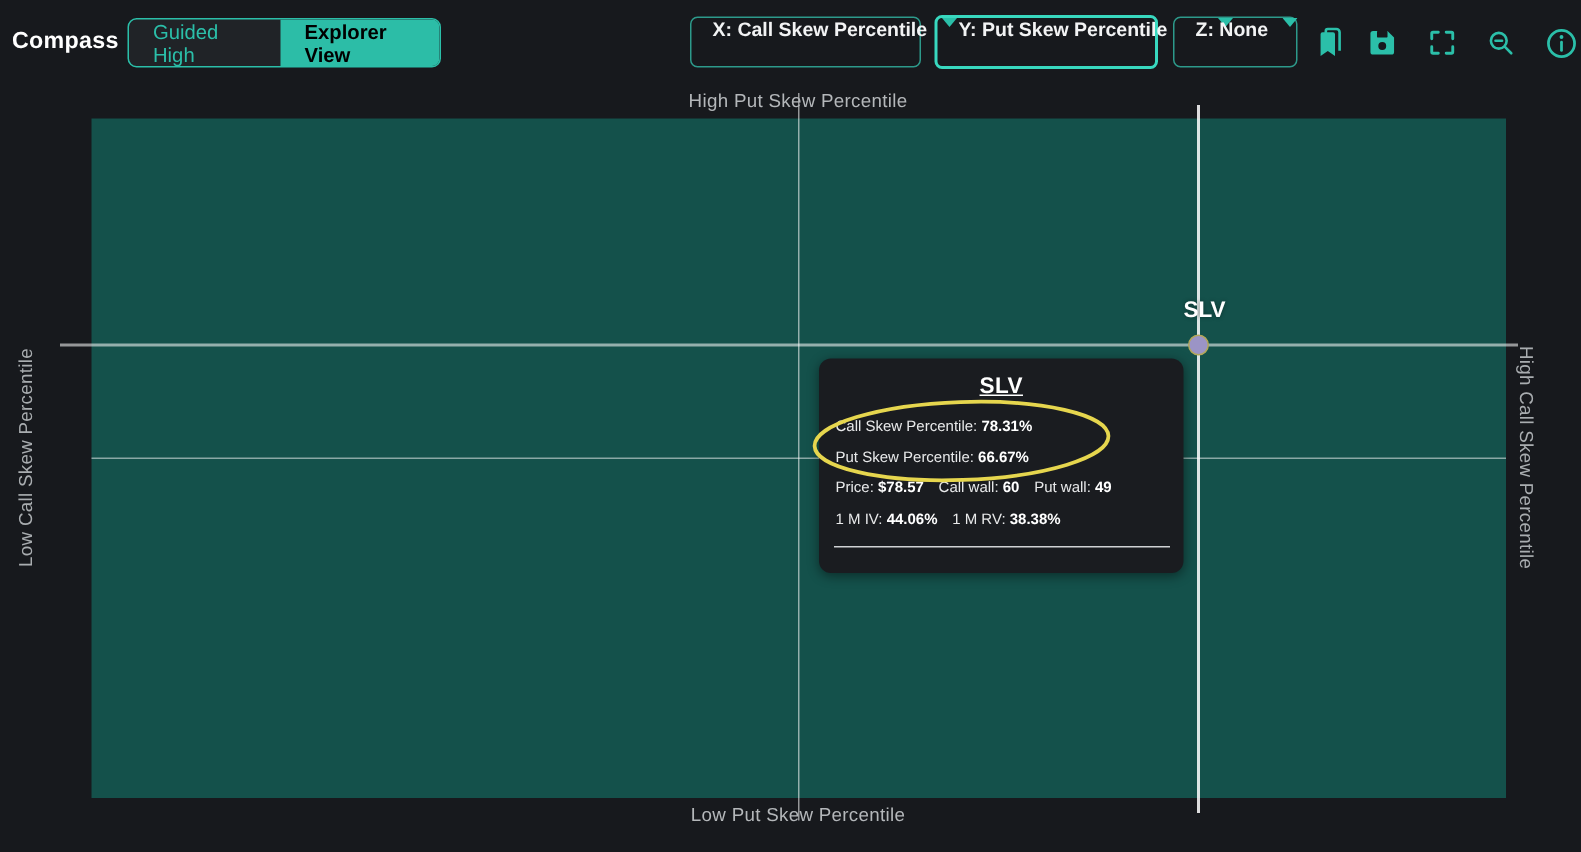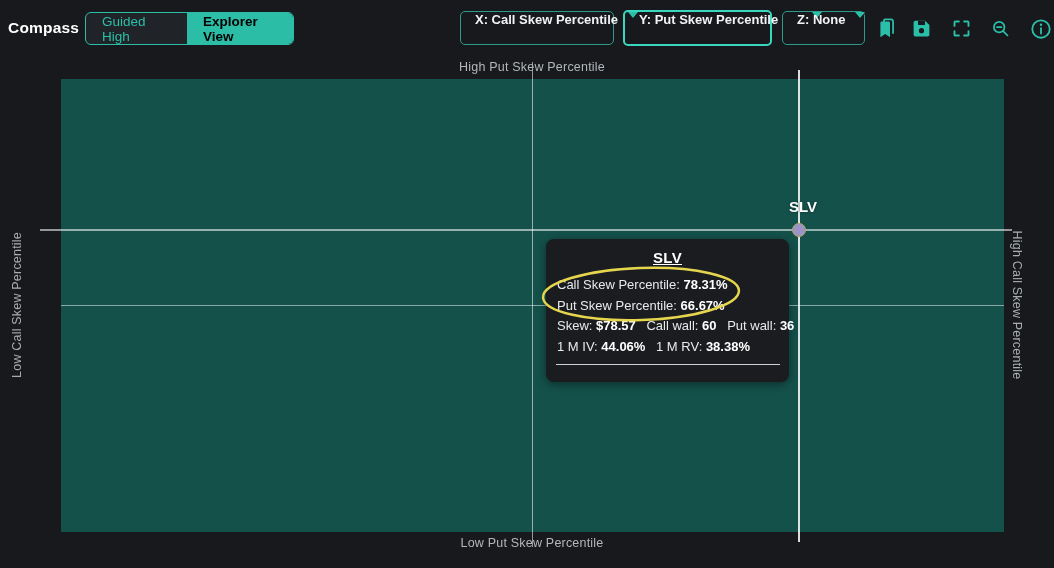--- a/index.html
+++ b/index.html
@@ -35,21 +35,21 @@
   .axis-right { left:937px; top:298px; width:160px; text-align:center; transform:rotate(90deg); transform-origin:center; color:#a9adb0; }
   .midline-v { position:absolute; left:532px; top:62px; width:1px; height:485px; background:rgba(255,255,255,.55); z-index:1; }
   .midline-h { position:absolute; left:61px; top:305px; width:943px; height:1px; background:rgba(255,255,255,.5); z-index:1; }
   .cross-h { position:absolute; left:40px; top:229px; width:972px; height:2px; background:rgba(255,255,255,.55); z-index:2; }
   .cross-v { position:absolute; left:798px; top:70px; width:2px; height:472px; background:rgba(255,255,255,.85); z-index:2; }
   .datapoint { position:absolute; left:792px; top:223px; width:14px; height:14px; border-radius:50%; background:#9b94c6; border:1.5px solid #b3a75a; z-index:4; cursor:pointer; }
   .point-label { position:absolute; left:780px; top:198px; width:46px; text-align:center; font-size:15px; font-weight:700; color:#fff; z-index:4; text-shadow:0 0 3px rgba(0,0,0,.4); }
   
   .tooltip { position:absolute; left:546px; top:239px; width:243px; height:143px; background:#1a1c20; border-radius:8px; z-index:5; padding:10px 11px 0 11px; box-shadow:0 2px 8px rgba(0,0,0,.45); }
   .tt-title { text-align:center; font-size:15px; font-weight:700; text-decoration:underline; color:#fff; margin-bottom:9px; letter-spacing:.3px; }
-  .tt-row { font-size:13px; line-height:20.5px; color:#e8e9ea; white-space:nowrap; }
+  .tt-row { font-size:10px; line-height:20.5px; color:#e8e9ea; white-space:nowrap; }
   .tt-row b { color:#fff; font-weight:700; }
   .tt-pair { margin-right:7px; }
   .tt-rule { position:absolute; left:10px; right:9px; bottom:17px; border-top:1.5px solid #cfd2d4; }
   
   .annotation-svg { position:absolute; left:0; top:0; width:1054px; height:568px; z-index:6; pointer-events:none; }
 </style>
 </head>
 <body>
 
 <div class="header">
@@ -129,23 +129,23 @@
 <div class="cross-v"></div>
 
 <div class="point-label">SLV</div>
 <div class="datapoint"></div>
 
 <div class="tooltip">
   <div class="tt-title">SLV</div>
   <div class="tt-row"><span>Call Skew Percentile: </span><b>78.31%</b></div>
   <div class="tt-row"><span>Put Skew Percentile: </span><b>66.67%</b></div>
   <div class="tt-row">
-    <span class="tt-pair"><span>Skew: </span><b>$78.57</b></span>
+    <span class="tt-pair"><span>Price: </span><b>$78.57</b></span>
     <span class="tt-pair"><span>Call wall: </span><b>60</b></span>
-    <span class="tt-pair"><span>Put wall: </span><b>36</b></span>
+    <span class="tt-pair"><span>Put wall: </span><b>49</b></span>
   </div>
   <div class="tt-row">
     <span class="tt-pair"><span>1 M IV: </span><b>44.06%</b></span>
     <span class="tt-pair"><span>1 M RV: </span><b>38.38%</b></span>
   </div>
   <div class="tt-rule"></div>
 </div>
 
 <svg class="annotation-svg" viewBox="0 0 1054 568">
   <ellipse cx="641" cy="294" rx="98" ry="26" fill="none" stroke="#e6d64e" stroke-width="2.5" transform="rotate(-2 641 294)"></ellipse>

